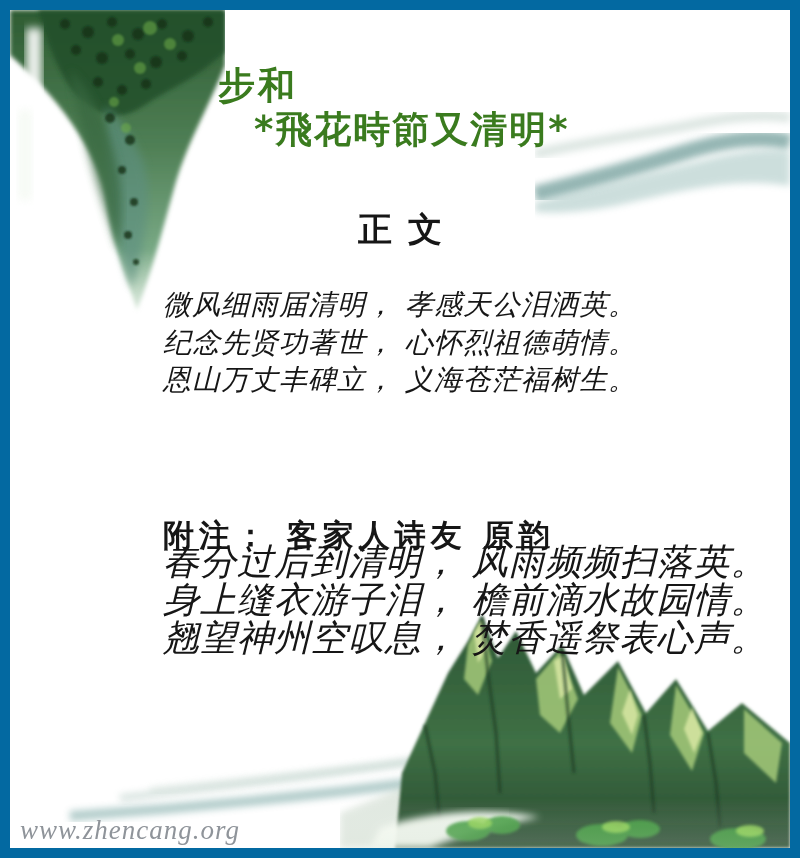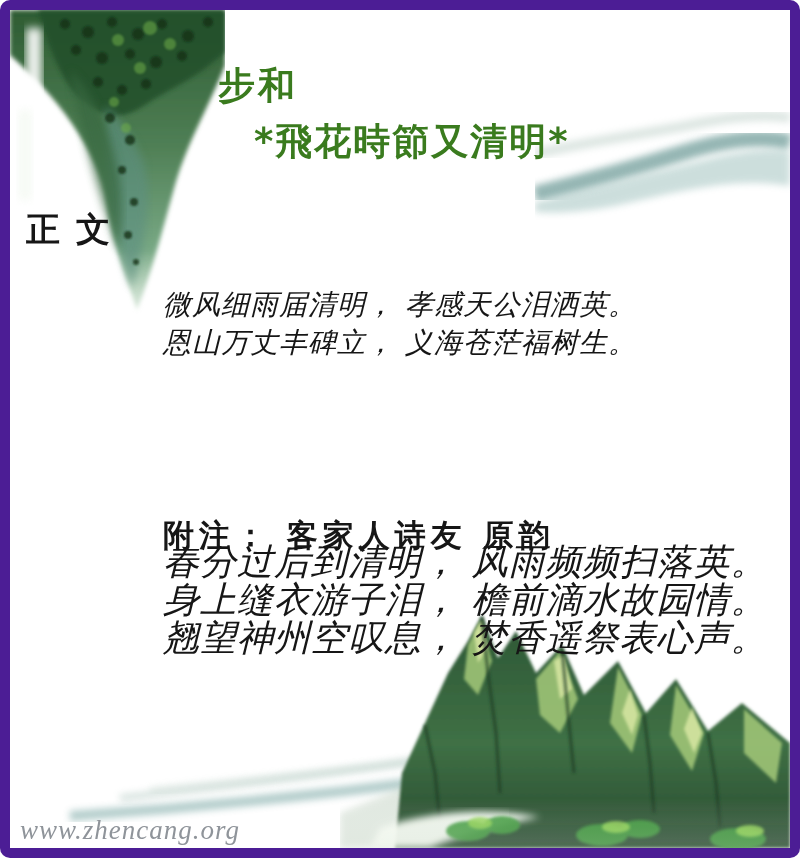--- a/index.html
+++ b/index.html
@@ -1,34 +1,34 @@
 <!DOCTYPE html>
 <html><head>
 <meta charset="utf-8">
 <style>
   html,body{margin:0;padding:0;}
   body{width:800px;height:858px;font-family:"DejaVu Sans","Liberation Sans",sans-serif;}
-  .frame{position:relative;width:800px;height:858px;background:#4c1d95;overflow:hidden;border-radius:10px;}
+  .frame{position:relative;width:800px;height:858px;background:#0369a1;overflow:hidden;}
   .page{position:absolute;left:10px;top:10px;width:780px;height:838px;background:#ffffff;overflow:hidden;}
 
   
   .deco{position:absolute;pointer-events:none;}
   .deco-topleft{left:0;top:0;width:215px;height:315px;}
   .deco-topright{right:0;top:92px;width:255px;height:130px;}
   .deco-bottomleft{left:0;bottom:8px;width:640px;height:120px;}
   .deco-bottomright{right:0;bottom:0;width:450px;height:245px;}
 
   
   .title-block{position:absolute;left:208px;top:54px;color:#3a7b1e;font-weight:bold;}
   .title-line1{font-size:37px;letter-spacing:3px;line-height:1.2;}
-  .title-line2{font-size:37px;letter-spacing:2px;margin-left:36px;margin-top:12px;line-height:1.2;}
+  .title-line2{font-size:37px;letter-spacing:2px;margin-left:36px;margin-top:0;line-height:1.2;}
 
   
   .calli{font-family:"DejaVu Serif","Liberation Serif",serif;color:#161616;}
-  .section-header{position:absolute;left:0;top:197px;width:780px;
+  .section-header{position:absolute;left:0;top:197px;width:780px;text-align:center;
     font-size:34px;letter-spacing:16px;text-indent:16px;font-weight:bold;}
   .poem-main{position:absolute;left:153px;top:276px;font-size:28px;line-height:37.5px;letter-spacing:1px;}
   .poem-line{white-space:pre;font-style:italic;}
   .signature{position:absolute;left:398px;top:424px;font-size:30px;letter-spacing:4px;white-space:pre;}
   .note-heading{position:absolute;left:153px;top:505px;font-size:31px;letter-spacing:5px;font-weight:bold;white-space:pre;}
   .poem-note{position:absolute;left:153px;top:533px;font-size:36px;line-height:38px;letter-spacing:1px;}
 
   
   .watermark{position:absolute;left:10px;top:805px;font-family:Liberation Serif, serif;
     font-style:italic;font-size:27px;color:#8f949a;letter-spacing:1px;}
@@ -177,20 +177,21 @@
 
     <div class="title-block">
       <div class="title-line1">步和</div>
       <div class="title-line2">*飛花時節又清明*</div>
     </div>
 
     <div class="calli section-header">正文</div>
 
     <div class="calli poem-main">
       <div class="poem-line">微风细雨届清明， 孝感天公泪洒英。</div>
+      <div class="poem-line">纪念先贤功著世， 心怀烈祖德萌情。</div>
       <div class="poem-line">恩山万丈丰碑立， 义海苍茫福树生。</div>
     </div>
 
 
     <div class="calli note-heading">附注： 客家人诗友 原韵</div>
 
     <div class="calli poem-note">
       <div class="poem-line">春分过后到清明， 风雨频频扫落英。</div>
       <div class="poem-line">身上缝衣游子泪， 檐前滴水故园情。</div>
       <div class="poem-line">翘望神州空叹息， 焚香遥祭表心声。</div>

